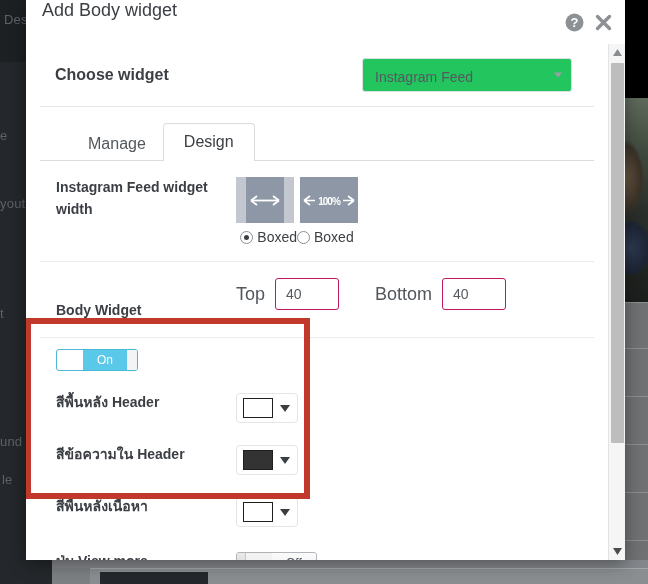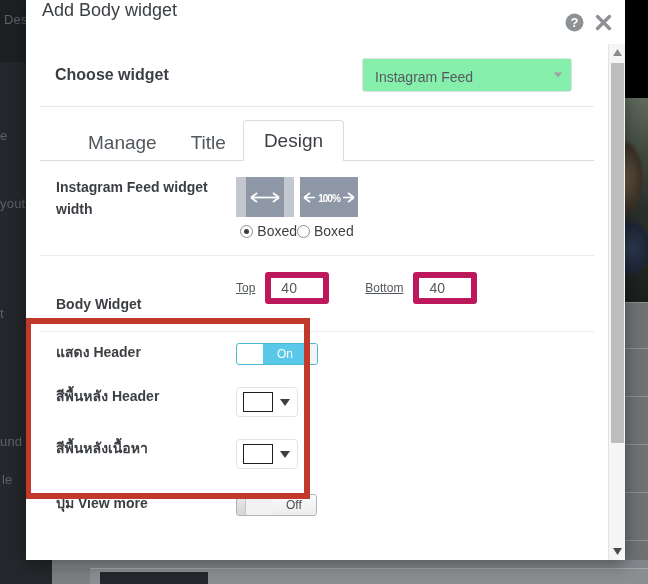--- a/index.html
+++ b/index.html
@@ -115,40 +115,40 @@
     padding: 14px 22px 14px 15px;
     border-bottom: 1px solid #e6e6e6;
     margin: 0 14px 0 14px;
   }
   .lbl-strong {
     font-size: 16px; font-weight: bold; color: #3b3f44;
   }
   .select-wrap { margin-left: auto; position: relative; }
   .sel {
     width: 210px; height: 34px; border: 1px solid #dde1e6; border-radius: 3px;
-    background: #86efac; color: #555a60; font-size: 14px;
+    background: #22c55e; color: #555a60; font-size: 14px;
     display: flex; align-items: center; padding: 4px 26px 0 12px;
     font-family: "Liberation Sans", sans-serif;
     cursor: pointer;
   }
   .sel-caret {
     position: absolute; right: 10px; top: 50%; transform: translateY(-50%);
     width: 0; height: 0; border-left: 4px solid transparent;
     border-right: 4px solid transparent; border-top: 5px solid #9aa0a6;
     pointer-events: none;
   }
 
   
   .tabs {
     display: flex; align-items: flex-end; padding-left: 31px;
     margin: 16px 14px 0 14px; border-bottom: 1px solid #dcdcdc;
     height: 38px;
   }
   .tab {
-    font-size: 19px; color: #52575c; padding: 8px 16px 9px 16px;
+    font-size: 16px; color: #52575c; padding: 8px 16px 9px 16px;
     border: 1px solid transparent; border-bottom: none; cursor: pointer;
     position: relative; top: 1px; line-height: 1;
   }
   .tab.active {
     background: #fff; border-color: #dcdcdc;
     border-top-left-radius: 4px; border-top-right-radius: 4px;
     color: #3b3f44; padding: 10px 20px 11px 20px;
   }
 
   
@@ -160,21 +160,21 @@
   }
   .srow .slabel {
     font-size: 14px; font-weight: bold; color: #3b3f44; line-height: 1.55;
     width: 180px; flex: none;
   }
 
   
   .wpick { display: flex; flex-direction: column; align-items: center; }
   .wswatches { display: flex; gap: 6px; }
   .wsw {
-    width: 58px; height: 40px; display: flex; align-items: center;
+    width: 58px; height: 46px; display: flex; align-items: center;
     justify-content: center; position: relative; cursor: pointer;
   }
   .wsw.boxed { background: #c3c8d0; }
   .wsw.boxed::before {
     content: ""; position: absolute; left: 10px; right: 10px; top: 0; bottom: 0;
     background: #8d97a6;
   }
   .wsw.wide { background: #8d97a6; }
   .warr {
     position: relative; z-index: 2; color: #fff; font-size: 13px;
@@ -193,24 +193,24 @@
     display: inline-block; position: relative; margin-right: 4px;
     flex: none;
   }
   .radio.on::after {
     content: ""; position: absolute; left: 3px; top: 3px;
     width: 5px; height: 5px; border-radius: 50%; background: #3b3f44;
   }
 
   
   .spacing-fields { display: flex; align-items: center; gap: 0; flex: 1; }
-  .sp-lbl { font-size: 12px; color: #52575c; margin-right: 10px; text-decoration: underline; }
+  .sp-lbl { font-size: 18px; color: #52575c; margin-right: 10px; }
   .sp-lbl.bottom { margin-left: 36px; }
   .txtbox {
-    width: 64px; height: 32px; border: 6px solid #be185d; border-radius: 3px;
+    width: 64px; height: 32px; border: 1px solid #be185d; border-radius: 3px;
     background: #fff; font-size: 14px; color: #55595e; padding: 0 10px;
     font-family: "Liberation Sans", sans-serif;
   }
 
   
   #redbox {
     position: absolute; left: -1px; top: 318px; width: 285px; height: 181px;
     border: 6px solid #c0392b; pointer-events: none; z-index: 30;
   }
 
@@ -329,21 +329,20 @@
         <div class="select-wrap">
           <div class="sel">
             <span>Instagram Feed</span>
           </div>
           <span class="sel-caret"></span>
         </div>
       </div>
 
       <div class="tabs">
         <div class="tab">Manage</div>
-        <div class="tab">Title</div>
         <div class="tab active">Design</div>
       </div>
 
       <div class="srow">
         <div class="slabel">Instagram Feed widget width</div>
         <div class="wpick">
           <div class="wswatches">
             <div class="wsw boxed">
               <span class="warr">
                 <svg width="40" height="13" viewBox="0 0 40 13">
@@ -383,39 +382,47 @@
         </div>
         <div class="spacing-fields">
           <span class="sp-lbl">Top</span>
           <input class="txtbox" type="text" value="40" style="">
           <span class="sp-lbl bottom">Bottom</span>
           <input class="txtbox" type="text" value="40" style="">
         </div>
       </div>
 
       <div class="srow compact">
-        <div class="slabel">แสดง Header</div>
         <div class="ctl">
           <div class="toggle on">
             <span class="tg-lbl">On</span>
             <span class="tg-knob"></span>
           </div>
         </div>
       </div>
 
       <div class="srow compact">
         <div class="slabel">สีพื้นหลัง Header</div>
         <div class="ctl">
           <div class="cpick">
             <span class="cchip" id="chip0" style="background: rgb(255, 255, 255);"></span>
             <span class="ccaret"></span>
           </div>
         </div>
       </div>
 
+      <div class="srow compact">
+        <div class="slabel">สีข้อความใน Header</div>
+        <div class="ctl">
+          <div class="cpick">
+            <span class="cchip" id="chip1" style="background: rgb(51, 51, 51);"></span>
+            <span class="ccaret"></span>
+          </div>
+        </div>
+      </div>
 
       <div class="srow compact">
         <div class="slabel">สีพื้นหลังเนื้อหา</div>
         <div class="ctl">
           <div class="cpick">
             <span class="cchip" id="chip2" style="background: rgb(255, 255, 255);"></span>
             <span class="ccaret"></span>
           </div>
         </div>
       </div>

